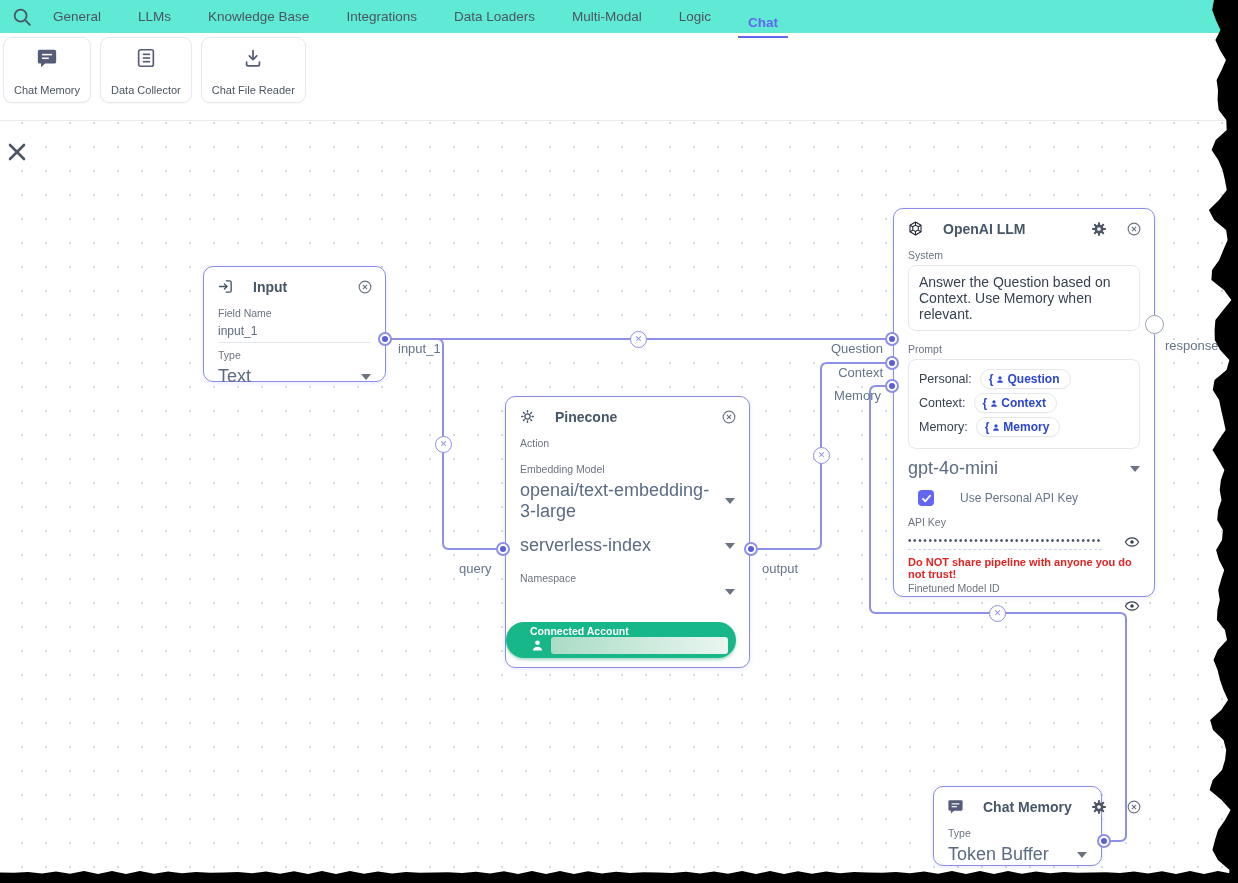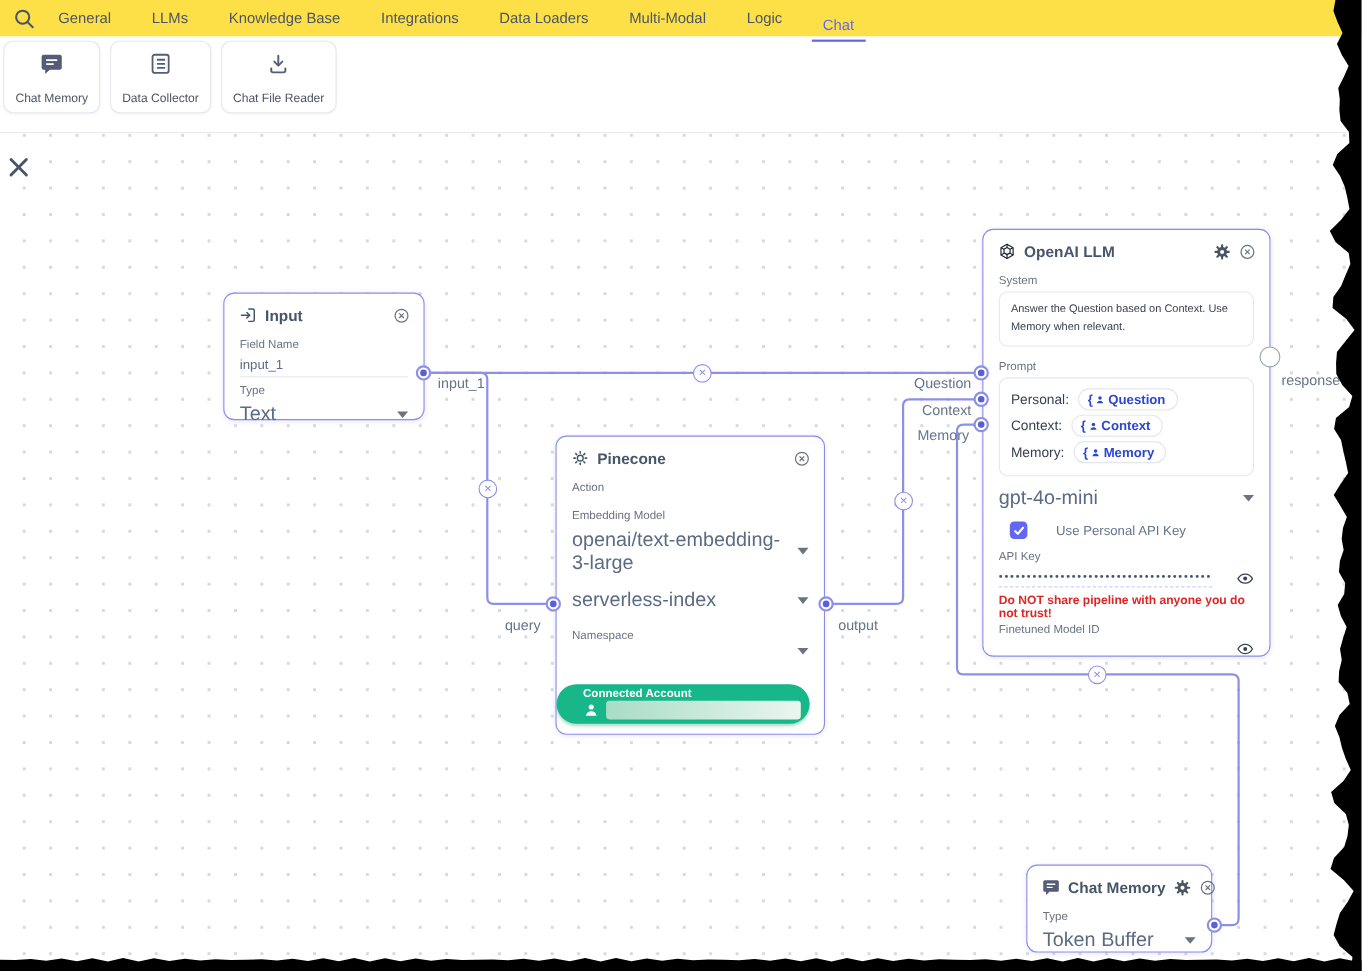--- a/index.html
+++ b/index.html
@@ -1,58 +1,58 @@
 <!DOCTYPE html>
 <html><head>
 <meta charset="utf-8">
 <style>
   * { margin:0; padding:0; box-sizing:border-box; }
   html,body { width:1238px; height:883px; overflow:hidden; background:#fff;
     font-family:"Liberation Sans","DejaVu Sans",sans-serif; }
   #app { position:relative; width:1238px; height:883px; background:#fff; }
 
   
-  .nav { position:absolute; top:0; left:0; width:100%; height:33px; display:flex; align-items:center; background:#fde047; }
+  .nav { position:absolute; top:0; left:0; width:100%; height:33px; display:flex; align-items:center; background:#5eead4; }
   .nav .search { width:22px; height:22px; margin:0 18px 0 11px; cursor:pointer; }
   .nav-tabs { display:flex; align-items:center; gap:33px; }
   .nav-tab { font-size:13.5px; color:#4b5563; cursor:pointer; position:relative; padding:8px 2px; }
-  .nav-tab.active { color:#6366f1; font-weight:400;margin-top:12px; }
+  .nav-tab.active { color:#6366f1; font-weight:700;margin-top:12px; }
   .nav-tab.active::after { content:""; position:absolute; left:-8px; right:-8px; bottom:0; height:2px; background:#6366f1; }
 
   
   .toolbar { position:absolute; top:37px; left:3px; display:flex; gap:9px; }
   .tool-card { background:#fff; border:1px solid #e7e8ee; border-radius:9px; box-shadow:0 1px 2px rgba(0,0,0,.04);
     min-width:81px; height:66px; padding:9px 10px 6px; display:flex; flex-direction:column; align-items:center; justify-content:space-between; cursor:pointer; }
   .tool-card .t-icon { width:22px; height:22px; }
   .tool-card .t-label { font-size:11px; color:#4b5563; white-space:nowrap; }
 
   .top-divider { position:absolute; top:120px; left:0; width:100%; height:1px; background:#e8eaee; }
 
   
   .canvas { position:absolute; top:121px; left:0; width:1238px; height:762px; background:#fff;
     background-image:radial-gradient(circle,#d6d9e0 1.3px,transparent 1.5px); background-size:24px 24px; background-position:10px 14px; }
   .canvas-close { position:absolute; top:19px; left:5px; width:24px; height:24px; cursor:pointer; }
 
   
   .node { position:absolute; background:#fff; border:1.5px solid #898de9; border-radius:10px;
     box-shadow:0 1px 5px rgba(99,102,241,.14); }
-  .node-header { display:flex; align-items:center; gap:7px; padding:11px 12px 6px 13px; }
+  .node-header { display:flex; align-items:center; gap:19px; padding:11px 12px 6px 13px; }
   .node-title { font-size:14px; font-weight:600; color:#475569; flex:1; white-space:nowrap; }
   .hdr-icon { width:17px; height:17px; flex:0 0 auto; }
   .hdr-btn { width:16px; height:16px; cursor:pointer; flex:0 0 auto; }
   .f-label { font-size:10.5px; color:#6b7280; padding:6px 14px 2px; }
   .f-value { font-size:12px; color:#5b6b83; padding:3px 14px 4px; }
   .f-underline { margin:0 14px; border-bottom:1px solid #e7e8ee; }
   .select-row { display:flex; align-items:center; justify-content:space-between; padding:3px 14px 4px; cursor:pointer; }
   .select-row .sel-value { font-size:18px; color:#5b6b83; }
   .caret { width:0; height:0; border-left:5px solid transparent; border-right:5px solid transparent; border-top:6px solid #6b7280; }
 
   
   .box-field { margin:2px 14px 6px; border:1px solid #e5e7eb; border-radius:8px; background:#fff; }
-  .sys-text { font-size:10px; color:#374151; line-height:16px; padding:8px 10px; }
+  .sys-text { font-size:14px; color:#374151; line-height:16px; padding:8px 10px; }
   .prompt-box { padding:5px 10px 7px; }
   .p-row { display:flex; align-items:center; gap:8px; margin:4px 0; }
   .p-key { font-size:12.5px; color:#374151; }
   .chip { display:inline-flex; align-items:center; gap:3px; border:1px solid #e5e7eb; border-radius:999px;
     padding:2px 10px 2px 8px; font-size:12px; font-weight:600; color:#2b46d4; cursor:pointer; box-shadow:0 1px 1px rgba(0,0,0,.03); }
   .chip .brace { font-size:12px; font-weight:600; }
   .chk-row { display:flex; align-items:center; gap:9px; padding:7px 14px 4px 24px; cursor:pointer; }
   .checkbox { width:16px; height:16px; border-radius:4px; background:#6366f1; display:flex; align-items:center; justify-content:center; }
   .chk-label { font-size:12px; color:#64748b;margin-left:17px; }
   .masked-row { display:flex; align-items:center; justify-content:space-between; padding:4px 14px 2px; }

